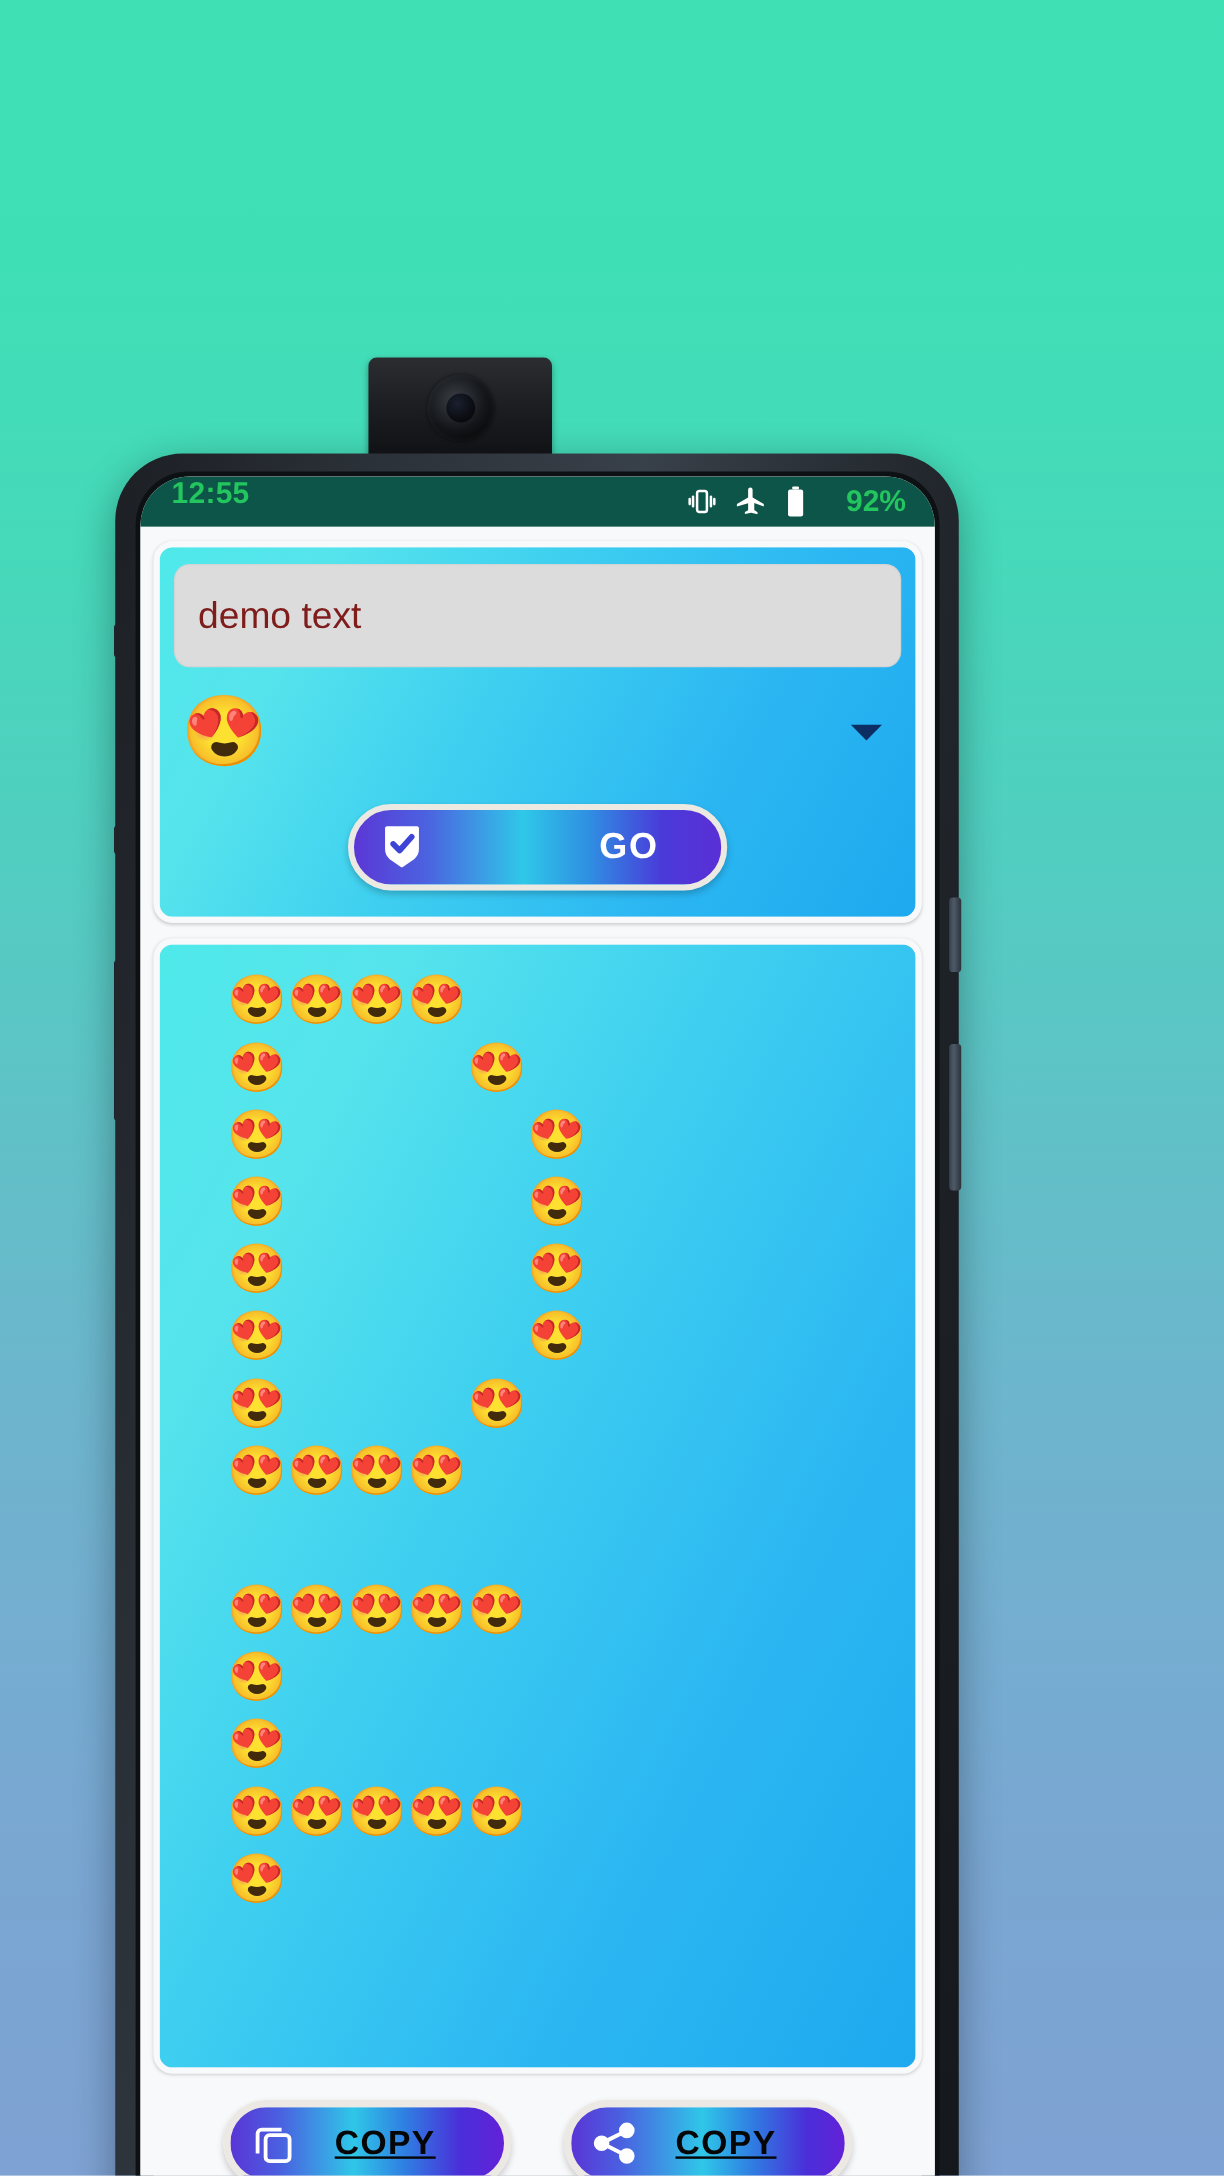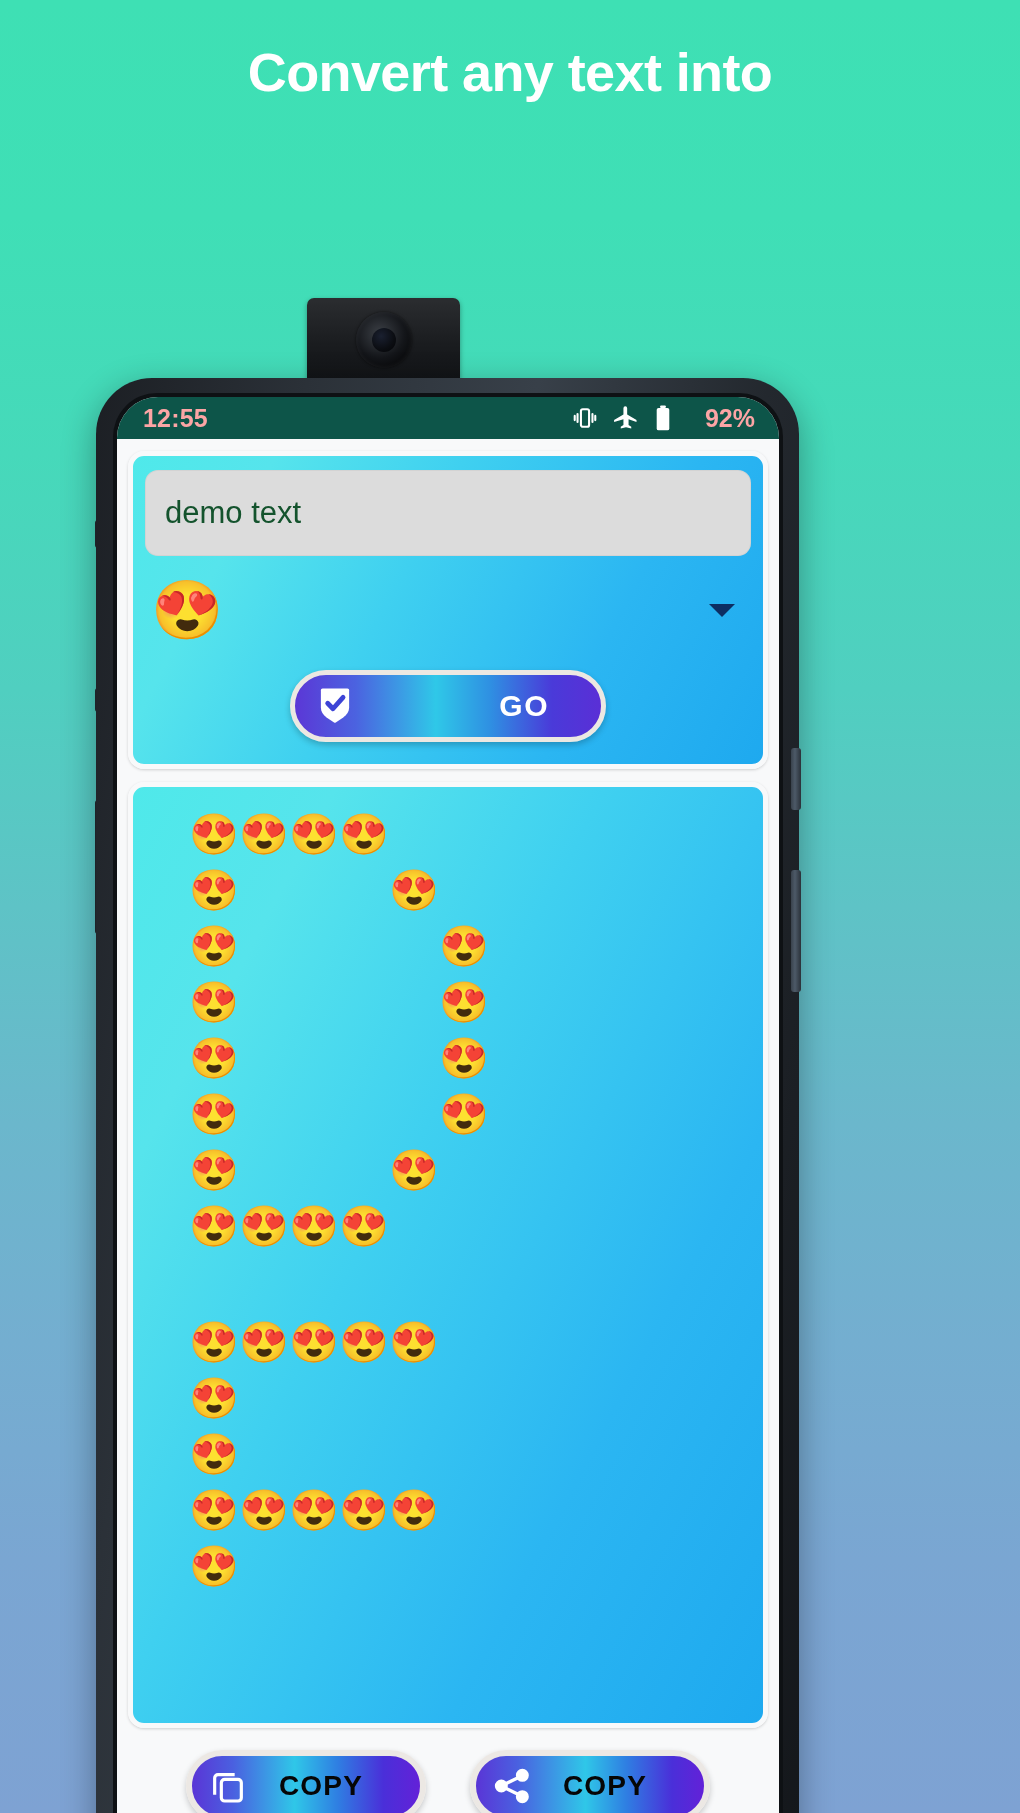--- a/index.html
+++ b/index.html
@@ -89,22 +89,22 @@
   .sb-left{
     position:absolute; left:95px; border-radius:3px;
     background:linear-gradient(90deg,#20262c 0%,#3b4652 50%,#1b2026 100%);
   }
   .sbl1{ top:520px; width:8px; height:28px; }
   .sbl2{ top:688px; width:8px; height:24px; }
   .sbl3{ top:800px; width:10px; height:134px; }
 
   
   .statusbar{
-    height:42px; background:#0d5549; color:#fca5a5;
-    display:flex; align-items:center; justify-content:space-between;
+    height:42px; background:#0d5549; color:#22c55e;
+    display:flex; justify-content:space-between;
     padding:0 24px 0 26px;
   }
   .sb-time{ font-size:25px; font-weight:700; letter-spacing:.2px; }
   .sb-icons{ display:flex; align-items:center; gap:13px; }
   .sb-icons svg{ display:block; }
   .sb-batt-pct{ font-size:25px; font-weight:700; margin-left:19px; }
 
   
   .app-body{
     background:#f8f9fa;
@@ -121,21 +121,21 @@
     border:5px solid #f8f9fa;
     position:relative;
   }
   .card-input{ padding:14px 12px 22px 12px; }
 
   .textfield{
     height:86px; border-radius:13px;
     background:#dcdcdc;
     display:flex; align-items:center;
     padding:0 20px;
-    font-size:31px; color:#14532d;
+    font-size:31px; color:#7f1d1d;
     box-shadow:inset 0 0 0 1px rgba(0,0,0,.04);
   }
 
   .emoji-row{
     height:96px; display:flex; align-items:center;
     justify-content:space-between;
     padding:0 16px 0 6px;
     margin-top:6px;
   }
   .emoji-big{ font-size:58px; line-height:1; }
@@ -192,29 +192,29 @@
   .act-copy{
     background:linear-gradient(90deg,#5a35d6 0%,#4a60e0 18%,#2fc7e8 45%,#2f7ee2 64%,#4a2fd9 84%,#6321d8 100%);
   }
   .act-share{
     background:linear-gradient(90deg,#5a35d6 0%,#4a60e0 18%,#2fc7e8 48%,#2f7ee2 66%,#4a2fd9 86%,#6321d8 100%);
   }
   .act-label{
     flex:1; text-align:center; color:#060606;
     font-size:28px; font-weight:700; letter-spacing:1.2px;
     margin-right:10px;
+    text-decoration:underline;
   }
   .act-icon{ width:40px; height:40px; flex:0 0 40px; }
   .act-icon svg{ display:block; }
 </style>
 </head>
 <body>
 
 <div class="headline">
-  <div>Convert any text into</div>
 </div>
 
 <div class="popup-cam">
   <div class="lens-ring">
     <div class="glint"></div>
   </div>
 </div>
 
 <div class="sb-left sbl1"></div>
 <div class="sb-left sbl2"></div>

